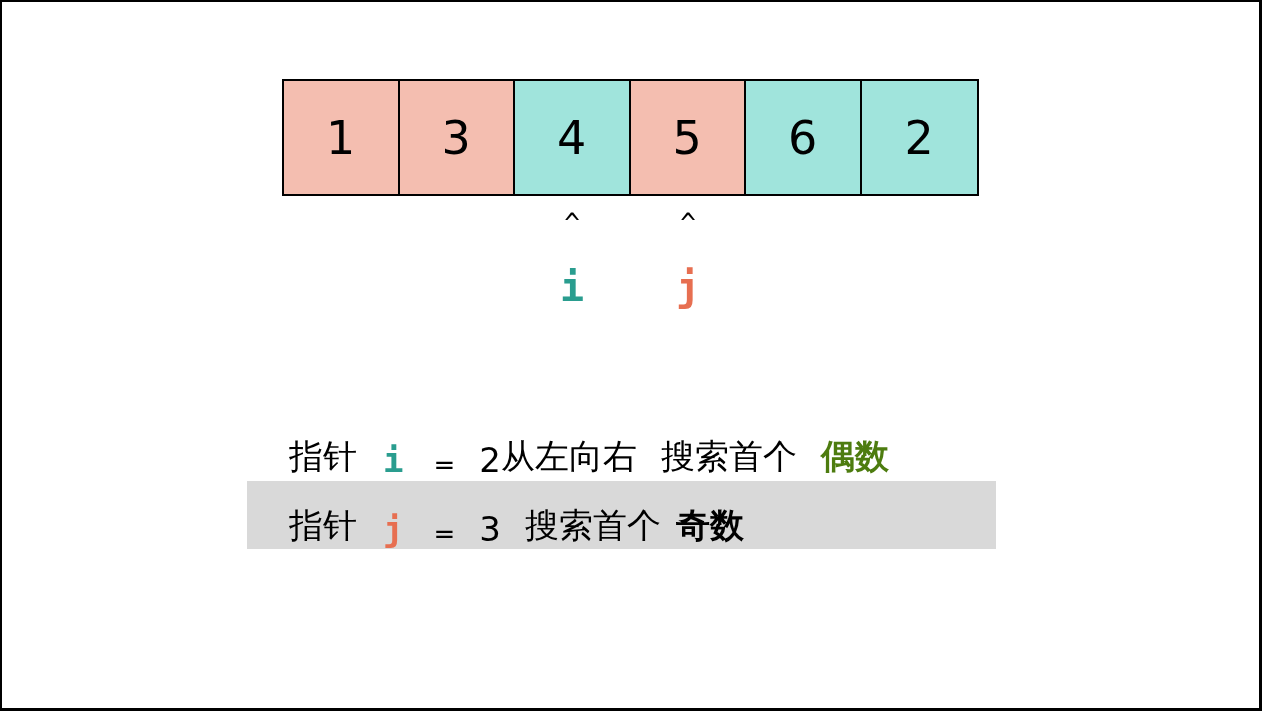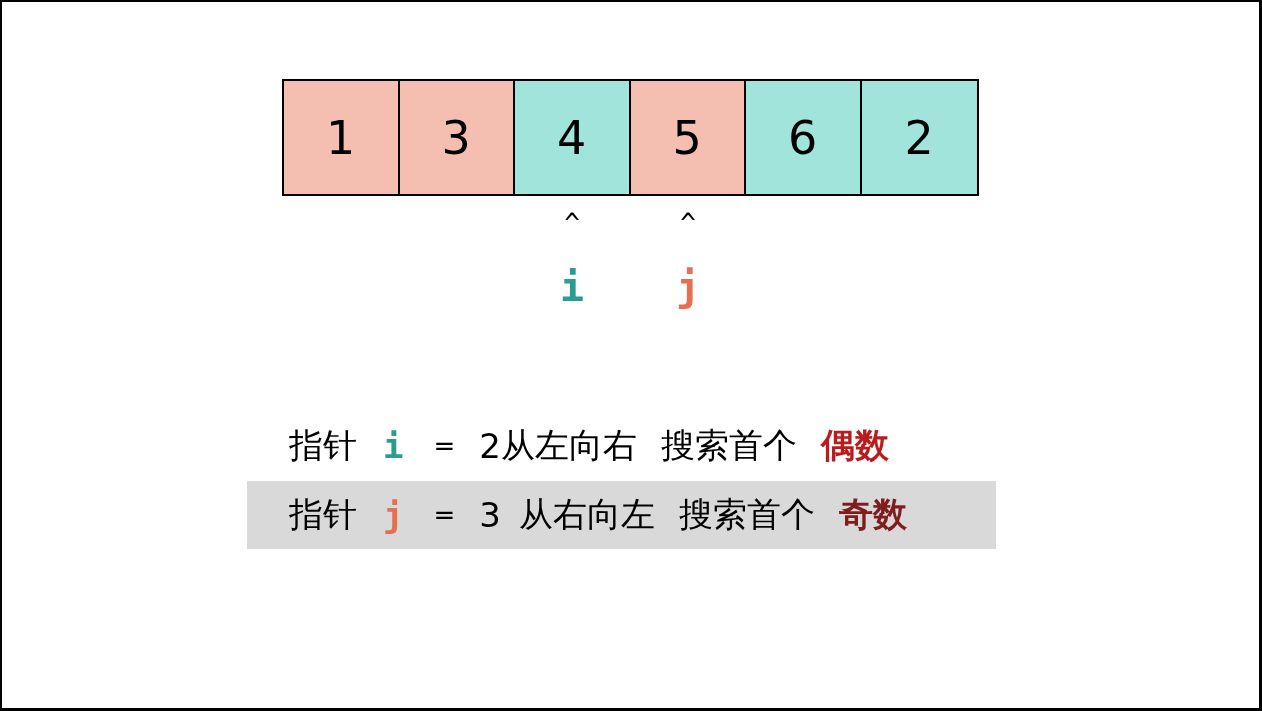--- a/index.html
+++ b/index.html
@@ -25,21 +25,21 @@
     }
     .cell:last-child { border-right: none; }
     .pointer {
       position: absolute; width: 40px; text-align: center;
       font-family: "DejaVu Sans Mono", monospace;
     }
     .caret { font-size: 26px; color: #000; top: 208px; font-weight: normal; }
     .plabel { font-size: 40px; font-weight: bold; top: 264px; }
     .row {
       position: absolute; left: 247px; width: 749px; height: 68px;
-      display: flex; align-items: center; font-size: 34px; color: #000;
+      display: flex; align-items: flex-end; font-size: 34px; color: #000;
       font-family: "DejaVu Sans", sans-serif;
     }
     .row.highlight { background: #d9d9d9; }
     .row span { white-space: pre; }
     .row .var { font-family: "DejaVu Sans Mono", monospace; font-weight: bold; }
     .row .target { font-weight: bold; }
   </style>
 </head>
 <body>
 
@@ -59,24 +59,23 @@
 <div class="pointer caret" style="left:668px">^</div>
 <div class="pointer plabel" style="left:668px; color:#e76f51">j</div>
 
 <div class="row" style="top:412px">
   <span style="margin-left:42px">指针</span>
   <span class="var" style="margin-left:26px; color:#2a9d8f">i</span>
   <span style="margin-left:30px; font-size:26px">=</span>
   <span style="margin-left:24px">2</span>
   <span style="margin-left:0">从左向右</span>
   <span style="margin-left:24px">搜索首个</span>
-  <span class="target" style="margin-left:24px; color:#b91c1c">偶数</span>
+  <span class="target" style="margin-left:24px; color:#4d7c0f">偶数</span>
 </div>
 
 <div class="row highlight" style="top:481px">
   <span style="margin-left:42px">指针</span>
   <span class="var" style="margin-left:26px; color:#e76f51">j</span>
   <span style="margin-left:30px; font-size:26px">=</span>
   <span style="margin-left:24px">3</span>
-  <span style="margin-left:18px">从右向左</span>
   <span style="margin-left:24px">搜索首个</span>
-  <span class="target" style="margin-left:24px; color:#7f1d1d">奇数</span>
+  <span class="target" style="margin-left:15px; color:#000000">奇数</span>
 </div>
 
 </body></html>

